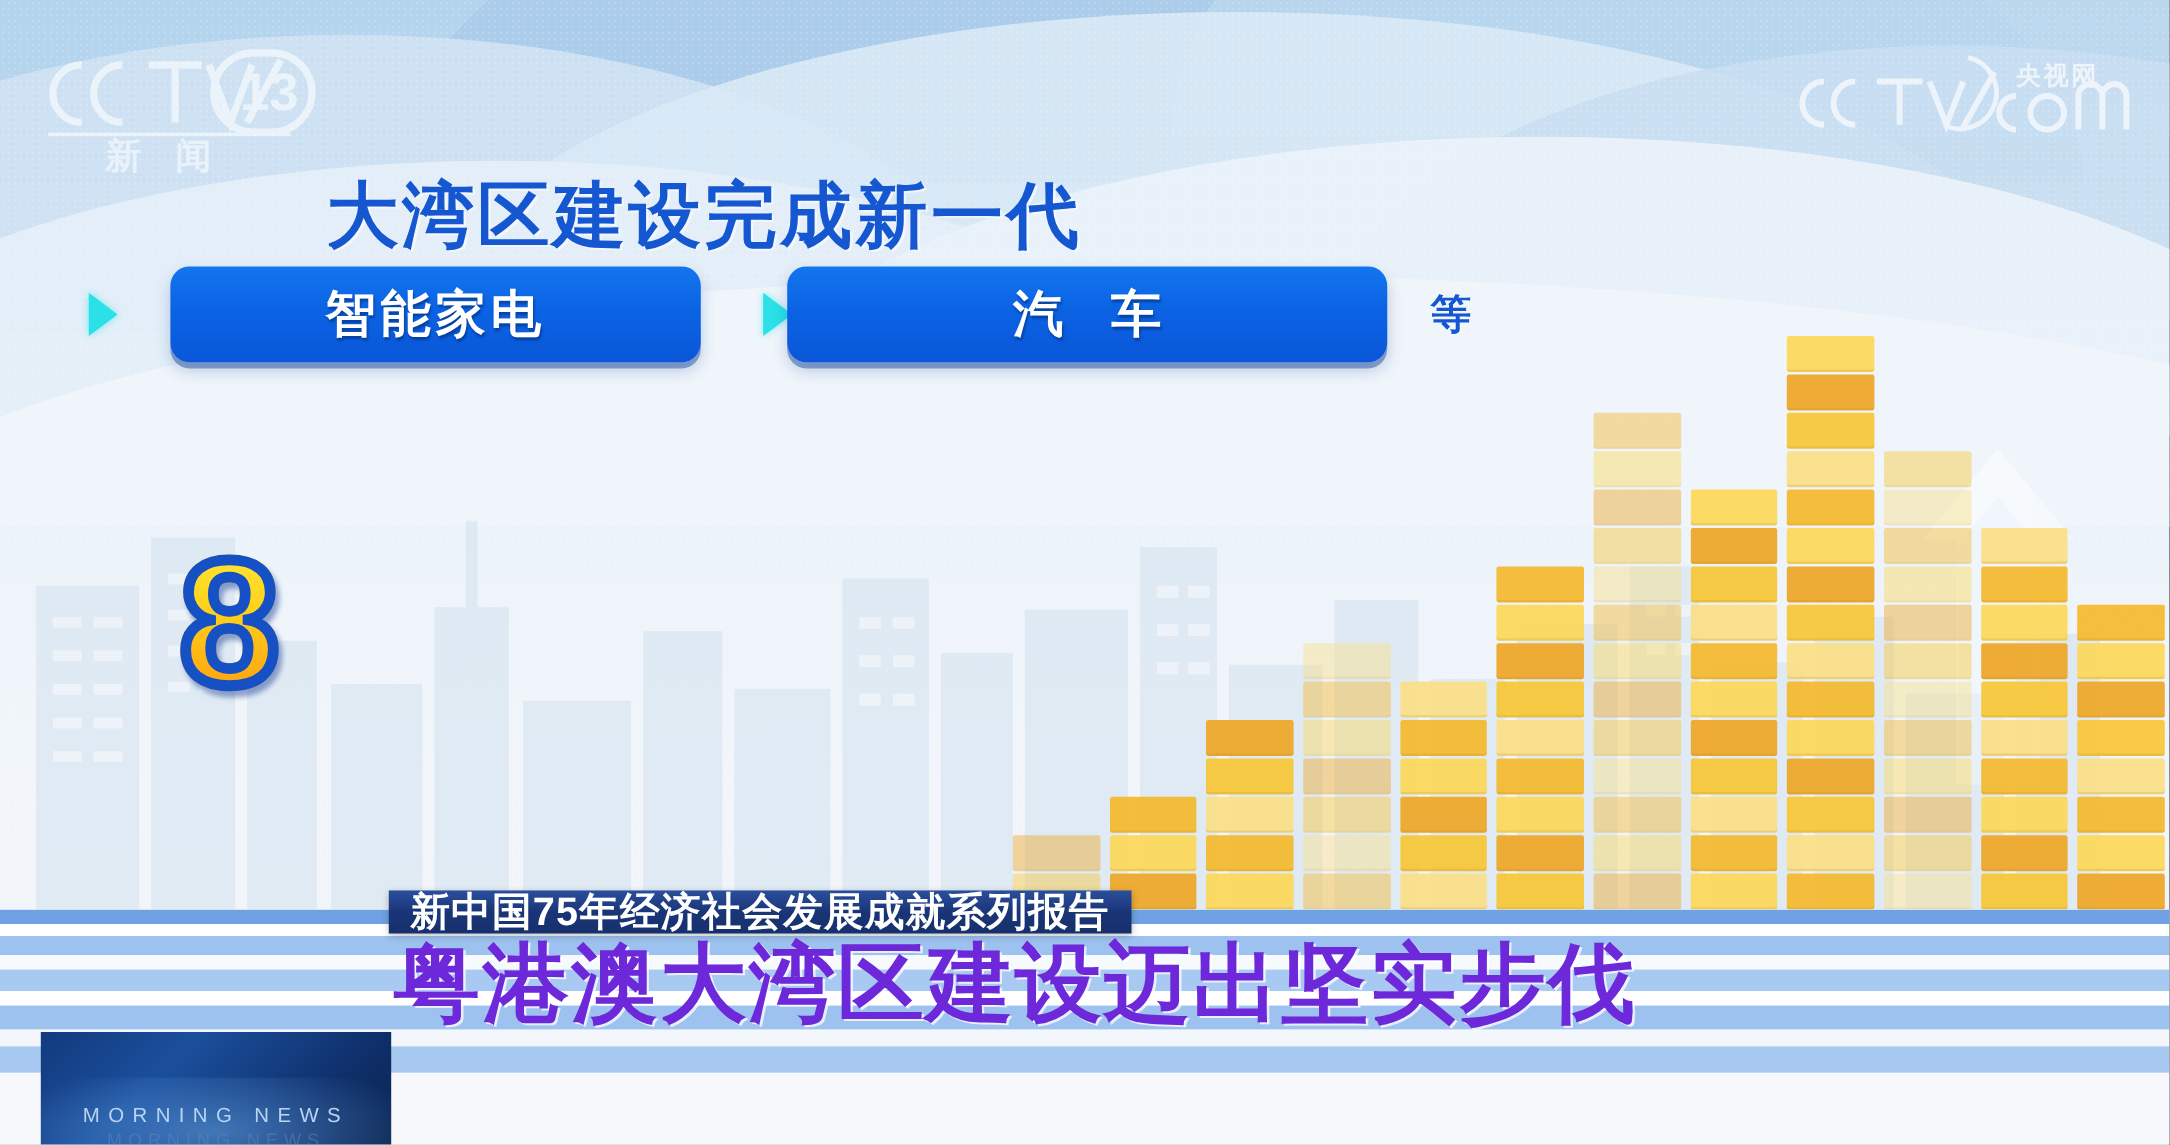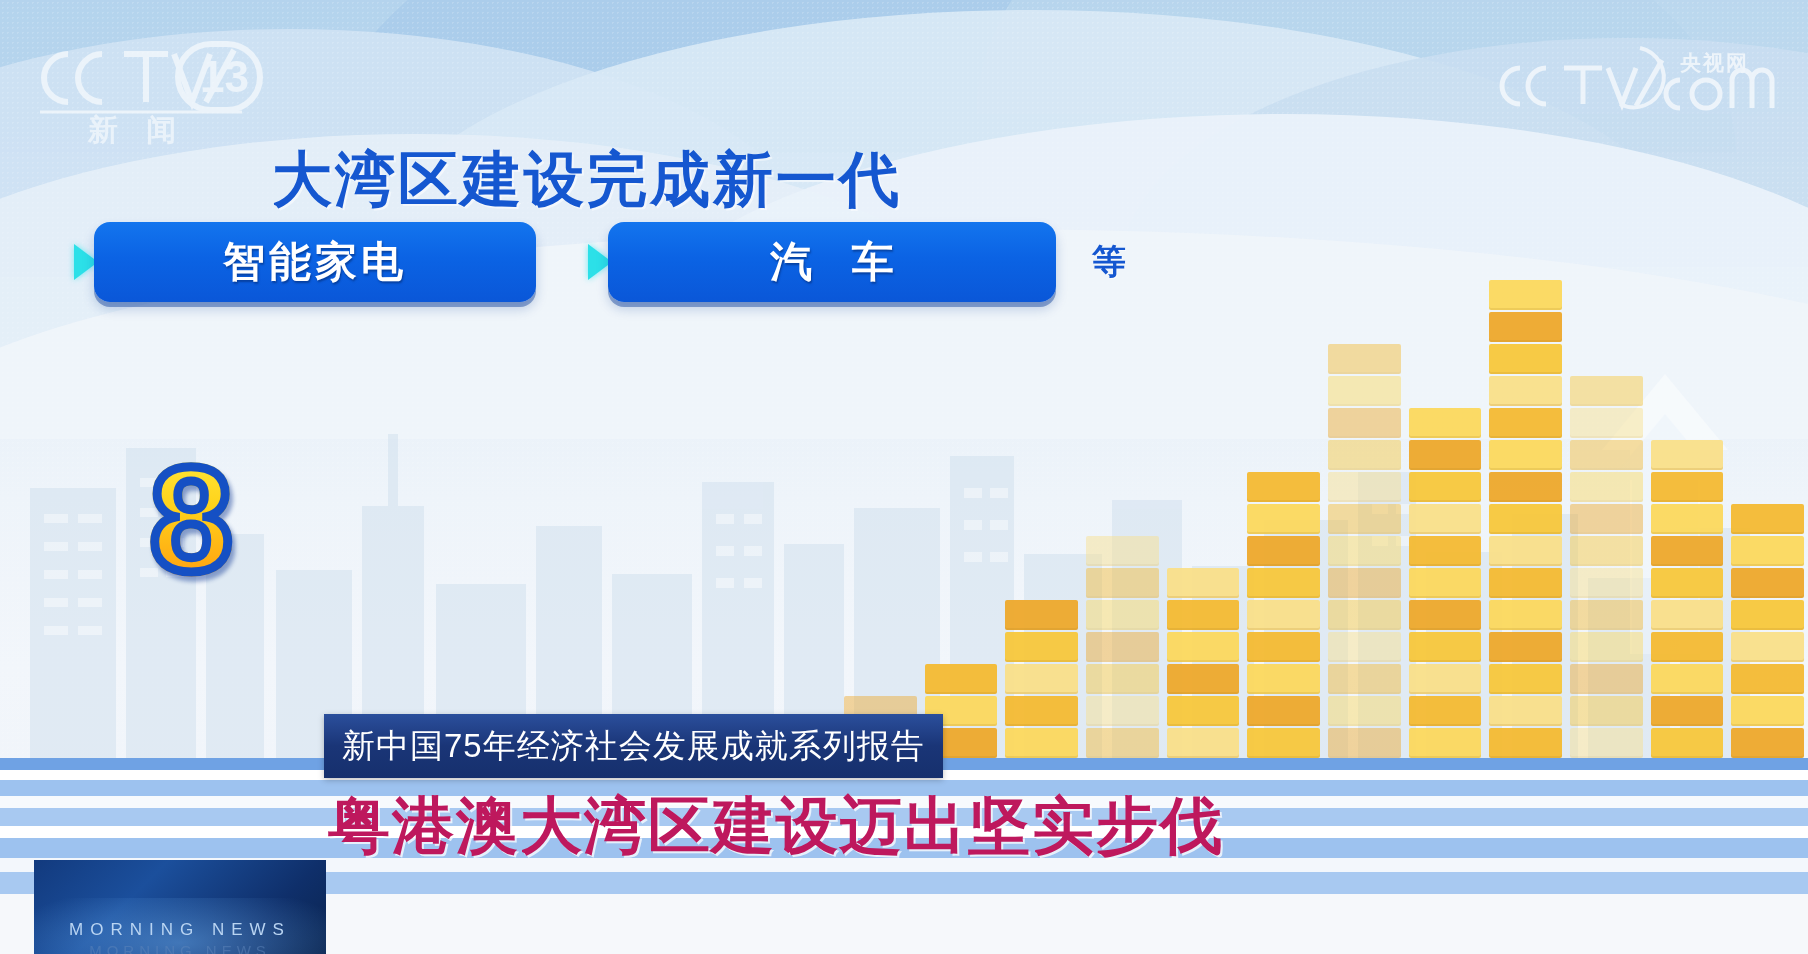--- a/index.html
+++ b/index.html
@@ -80,22 +80,22 @@
     position:relative;
     border-radius:16px;
     background:linear-gradient(180deg,#1375ee 0%,#0b63e4 45%,#0a57d8 100%);
     box-shadow:0 5px 0 rgba(8,58,150,.42), 0 7px 12px rgba(10,60,150,.22);
     display:flex; align-items:center; justify-content:center;
     color:#ffffff; font-weight:bold;
     text-shadow:1px 2px 2px rgba(4,40,110,.55);
   }
   .pill-a{ width:432px; height:80px; font-size:42px; letter-spacing:4px; }
   .pill-b{ width:440px; height:80px; font-size:42px; letter-spacing:4px; }
-  .pill-c{ width:442px; height:80px; font-size:42px; letter-spacing:4px; }
-  .pill-d{ width:448px; height:80px; font-size:42px; letter-spacing:14px; text-indent:14px; }
+  .pill-c{ width:442px; height:80px; font-size:42px; letter-spacing:4px;margin-left:48px; }
+  .pill-d{ width:500px; height:80px; font-size:42px; letter-spacing:14px; text-indent:14px; }
   .gap{ width:52px; }
   .deng{
     margin-left:36px; font-size:34px; font-weight:bold; color:#1557d0;
     text-shadow:1px 1px 0 rgba(255,255,255,.6);
   }
 
   
   .bignum-wrap{
     position:absolute; left:150px; top:452px;
     display:flex; align-items:flex-end; white-space:nowrap;
@@ -119,30 +119,30 @@
     filter:drop-shadow(3px 5px 2px rgba(20,60,150,.45));
   }
 
   
   .stripes{ position:absolute; left:0; right:0; bottom:0; height:196px; overflow:hidden; background:#f4f7fb; }
   .stripe{ position:absolute; left:0; right:0; }
 
   
   .kicker{
     position:absolute; left:324px; bottom:176px;
-    height:64px; padding:16px 18px;
+    height:36px; padding:16px 18px;
     background:linear-gradient(180deg,#2b4f9c 0%,#1a3577 50%,#16306d 100%);
     display:flex; align-items:center;
-    color:#fff; font-size:33px; font-weight:normal; letter-spacing:1px;
+    color:#fff; font-size:33px; font-weight:bold; letter-spacing:1px;
     box-shadow:0 2px 6px rgba(0,0,0,.25);
     white-space:nowrap;
   }
   .maintitle{
     position:absolute; left:328px; bottom:86px;
-    color:#be185d; font-size:62px; font-weight:bold; letter-spacing:2px;
+    color:#6d28d9; font-size:72px; font-weight:bold; letter-spacing:2px;
     text-shadow:2px 2px 0 rgba(255,255,255,.75);
     white-space:nowrap;
   }
   .progbox{
     position:absolute; left:34px; bottom:0; width:292px; height:94px;
     background:linear-gradient(135deg,#123a7e 0%,#1b4f9c 35%,#0f2f6a 75%,#0a244f 100%);
     overflow:hidden;
   }
   .progbox .glow{
     position:absolute; left:-20%; bottom:-60%; width:140%; height:120%;

